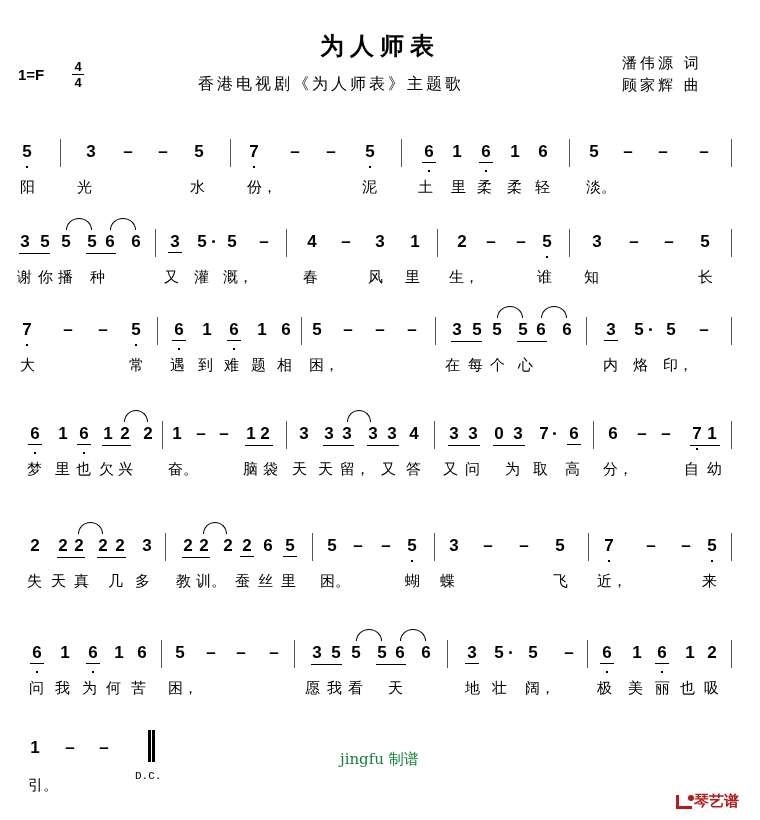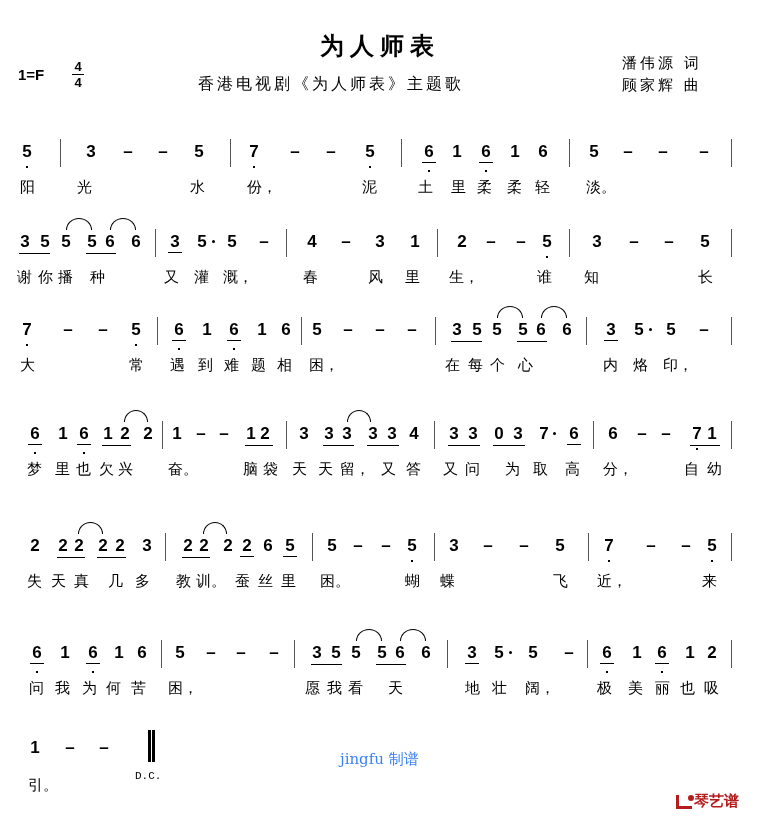--- a/index.html
+++ b/index.html
@@ -19,21 +19,21 @@
   .note.low.ul::after { bottom:-10px; }
   .note.ul { border-bottom:1px solid #000; }
   .dash { position:absolute; top:0; width:12px; text-align:center; font-size:17px; font-weight:bold; line-height:20px; }
   .bar { position:absolute; top:-3px; width:1px; height:28px; background:#555; }
   .dbar { position:absolute; top:-8px; width:7px; height:32px; border-left:3px solid #000; border-right:3px solid #000; box-sizing:border-box; }
   .uline { position:absolute; top:21px; height:1px; background:#000; }
   .tie { position:absolute; top:-14px; height:12px; border:1.4px solid #000; border-bottom:none; border-radius:50% 50% 0 0 / 100% 100% 0 0; box-sizing:border-box; }
   .dot { position:absolute; top:8px; width:3px; height:3px; background:#000; border-radius:50%; }
   .lyric { position:absolute; top:36px; font-size:15px; white-space:pre; letter-spacing:0; font-family:"DejaVu Serif", serif; }
   .dc { left:135px; top:770px; font-size:11px; font-family:"Liberation Mono", monospace; }
-  .watermark { left:340px; top:750px; font-size:15px; color:#3b82f6; font-family:"DejaVu Serif", serif; }
+  .watermark { left:340px; top:750px; font-size:15px; color:#15803d; font-family:"DejaVu Serif", serif; }
   .logo { left:676px; top:792px; font-size:15px; font-weight:bold; color:#b51c1c; display:flex; align-items:center; gap:2px; }
   .logo-icon { width:16px; height:14px; border-left:3px solid #b51c1c; border-bottom:3px solid #b51c1c; box-sizing:border-box; position:relative; }
   .logo-icon::after { content:""; position:absolute; right:-2px; top:0; width:6px; height:6px; border-radius:50%; background:#b51c1c; }
 </style>
 </head>
 <body>
 
 <div class="abs title">为人师表</div>
 <div class="abs subtitle">香港电视剧《为人师表》主题歌</div>
 <div class="abs key">1=F</div>

